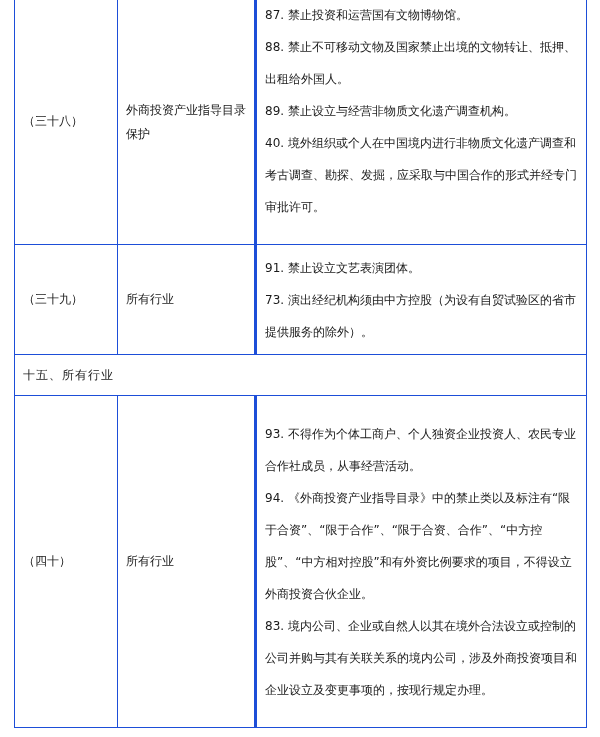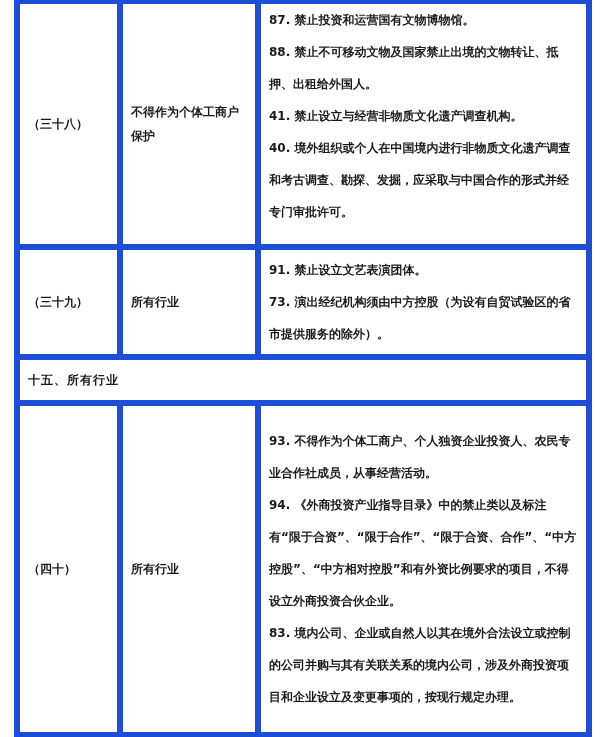--- a/index.html
+++ b/index.html
@@ -1,19 +1,19 @@
 <!DOCTYPE html>
 <html><head>
 <meta charset="utf-8">
 <style>
   html, body { margin: 0; padding: 0; background: #ffffff; }
   body { width: 600px; height: 737px; position: relative; overflow: hidden;
          font-family: "DejaVu Sans", "Liberation Sans", sans-serif; color: #1a1a1a; }
   .tbl { position: absolute; left: 14px; top: -2px; width: 572px; border-collapse: collapse; table-layout: fixed; }
-  .tbl td { border: 6px solid #1d4ed8; vertical-align: middle; font-size: 12px; padding: 0 8px; font-weight: bold; }
+  .tbl td { border: 1px solid #1d4ed8; vertical-align: middle; font-size: 12px; padding: 0 8px; }
   .c1 { width: 103px; }
   .c2 { width: 138px; }
   .c3 { width: 331px; }
   .col3 { border-left-width: 3px !important; }
   .para { line-height: 32px; display: block; }
   .section { font-family: "DejaVu Serif", "Liberation Serif", serif; font-size: 11px; letter-spacing: 1px; height: 40px; }
   .label { line-height: 24px; display: block; }
 </style>
 </head>
 <body>
@@ -21,27 +21,27 @@
 <table class="tbl">
   <colgroup>
       <col class="c1">
       <col class="c2">
       <col class="c3">
     </colgroup>
   <tbody>
       <tr style="height:246px;">
     <td><span>（三十八）</span></td>
     <td>
-      <span class="label">不得作为个体工商户</span>
+      <span class="label">外商投资产业指导目录</span>
       <span class="label">保护</span>
     </td>
     <td class="col3" style="vertical-align:top;">
       <span class="para">87. 禁止投资和运营国有文物博物馆。</span>
       <span class="para">88. 禁止不可移动文物及国家禁止出境的文物转让、抵押、出租给外国人。</span>
-      <span class="para">41. 禁止设立与经营非物质文化遗产调查机构。</span>
+      <span class="para">89. 禁止设立与经营非物质文化遗产调查机构。</span>
       <span class="para">40. 境外组织或个人在中国境内进行非物质文化遗产调查和考古调查、勘探、发掘，应采取与中国合作的形式并经专门审批许可。</span>
     </td>
   </tr>
   <tr style="height:110px;">
     <td><span>（三十九）</span></td>
     <td><span>所有行业</span></td>
     <td class="col3">
       <span class="para">91. 禁止设立文艺表演团体。</span>
       <span class="para">73. 演出经纪机构须由中方控股（为设有自贸试验区的省市提供服务的除外）。</span>
     </td>

